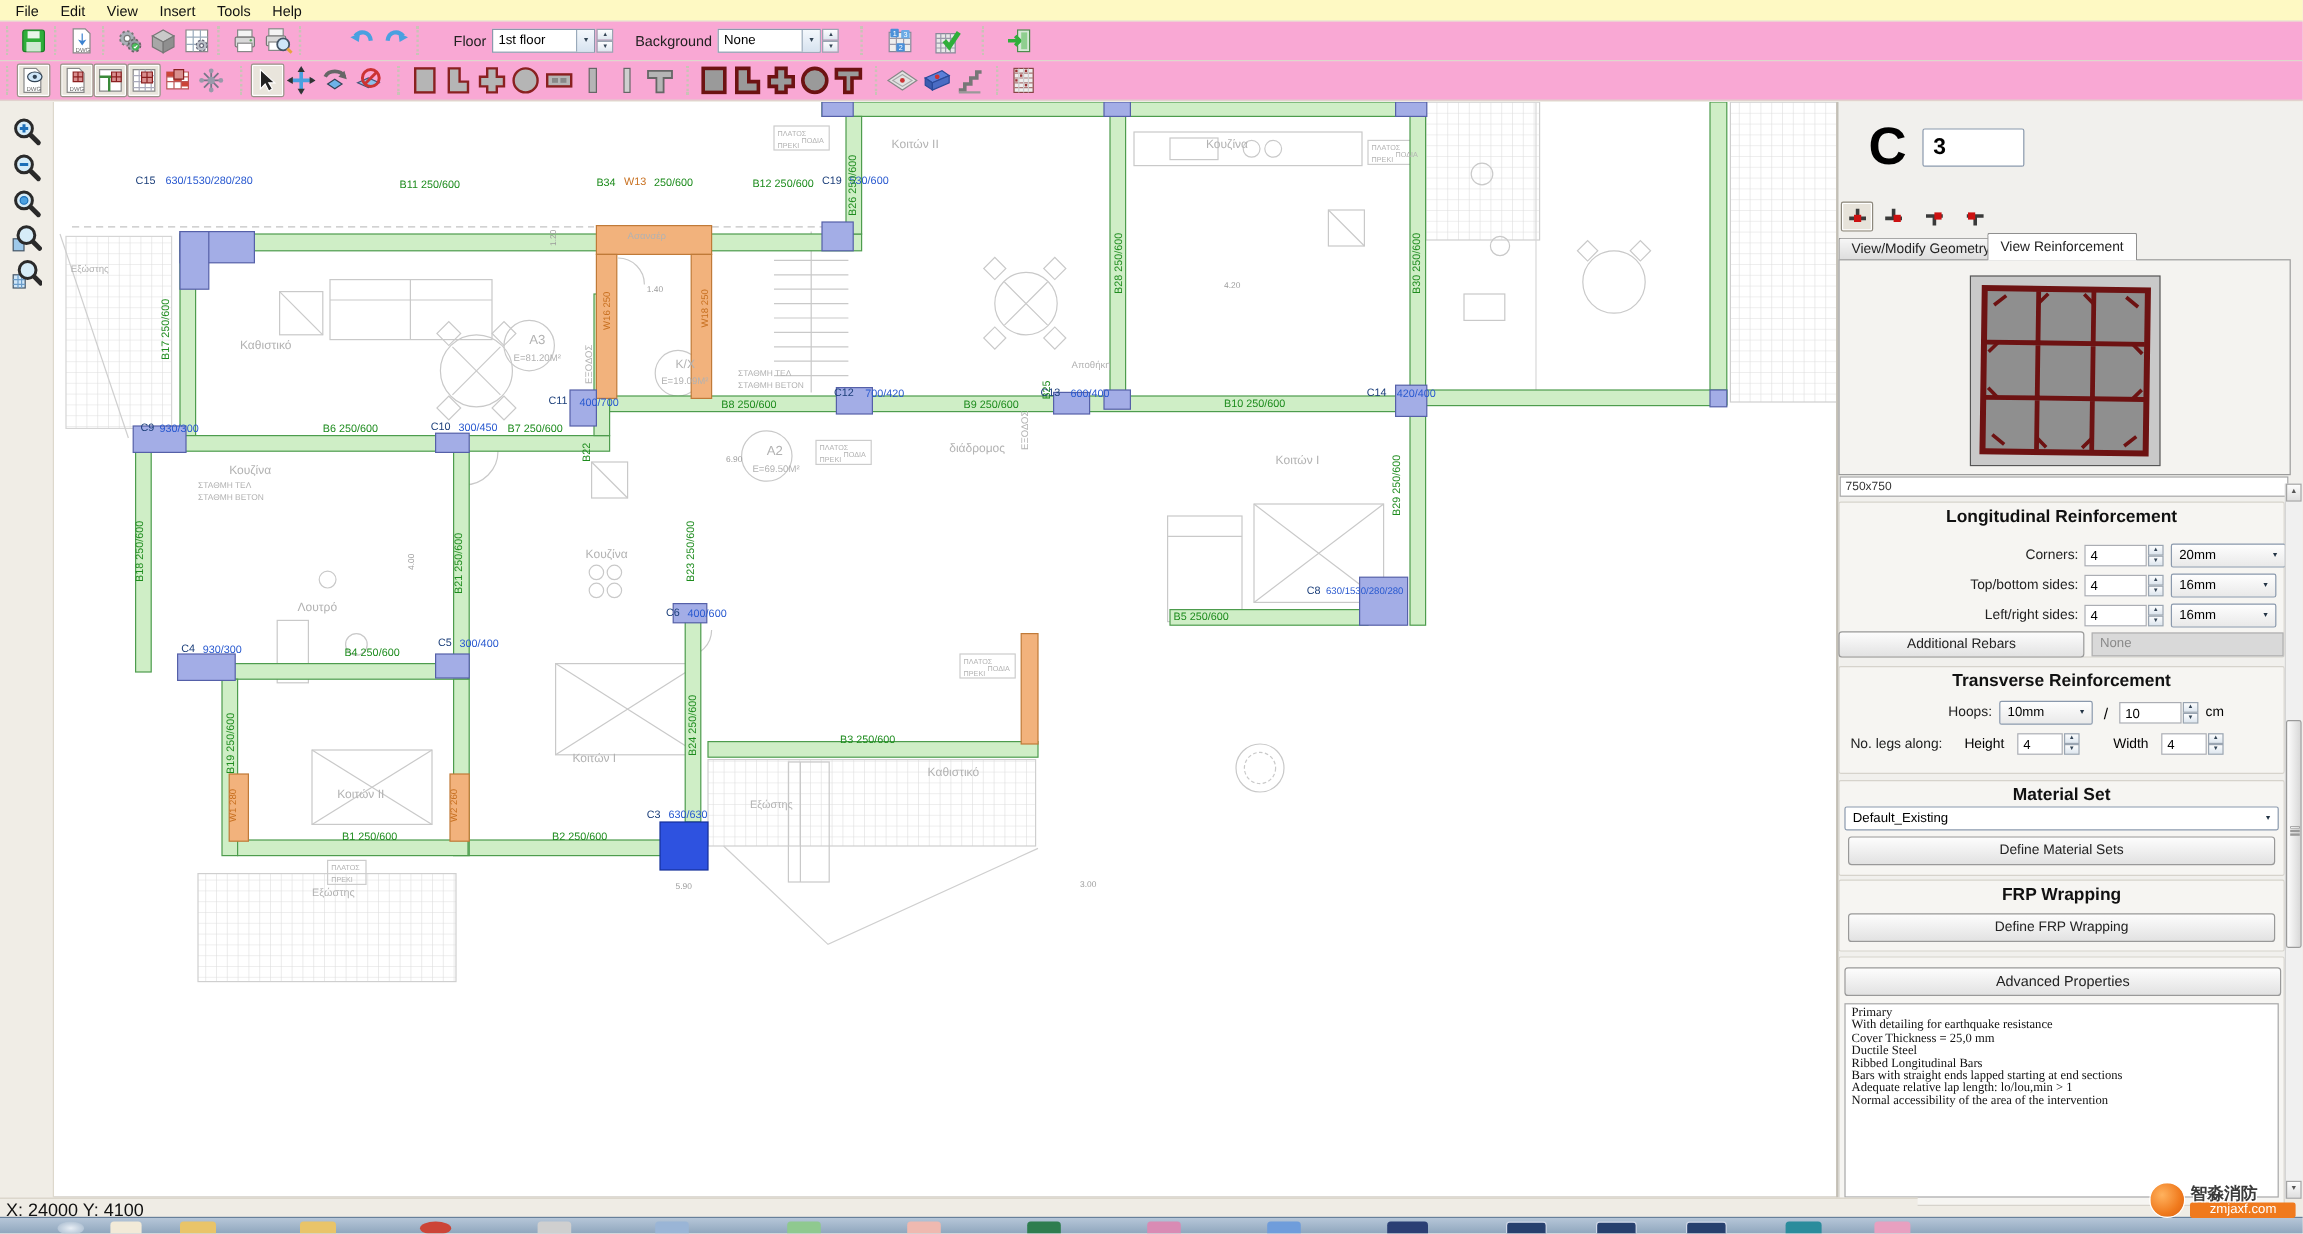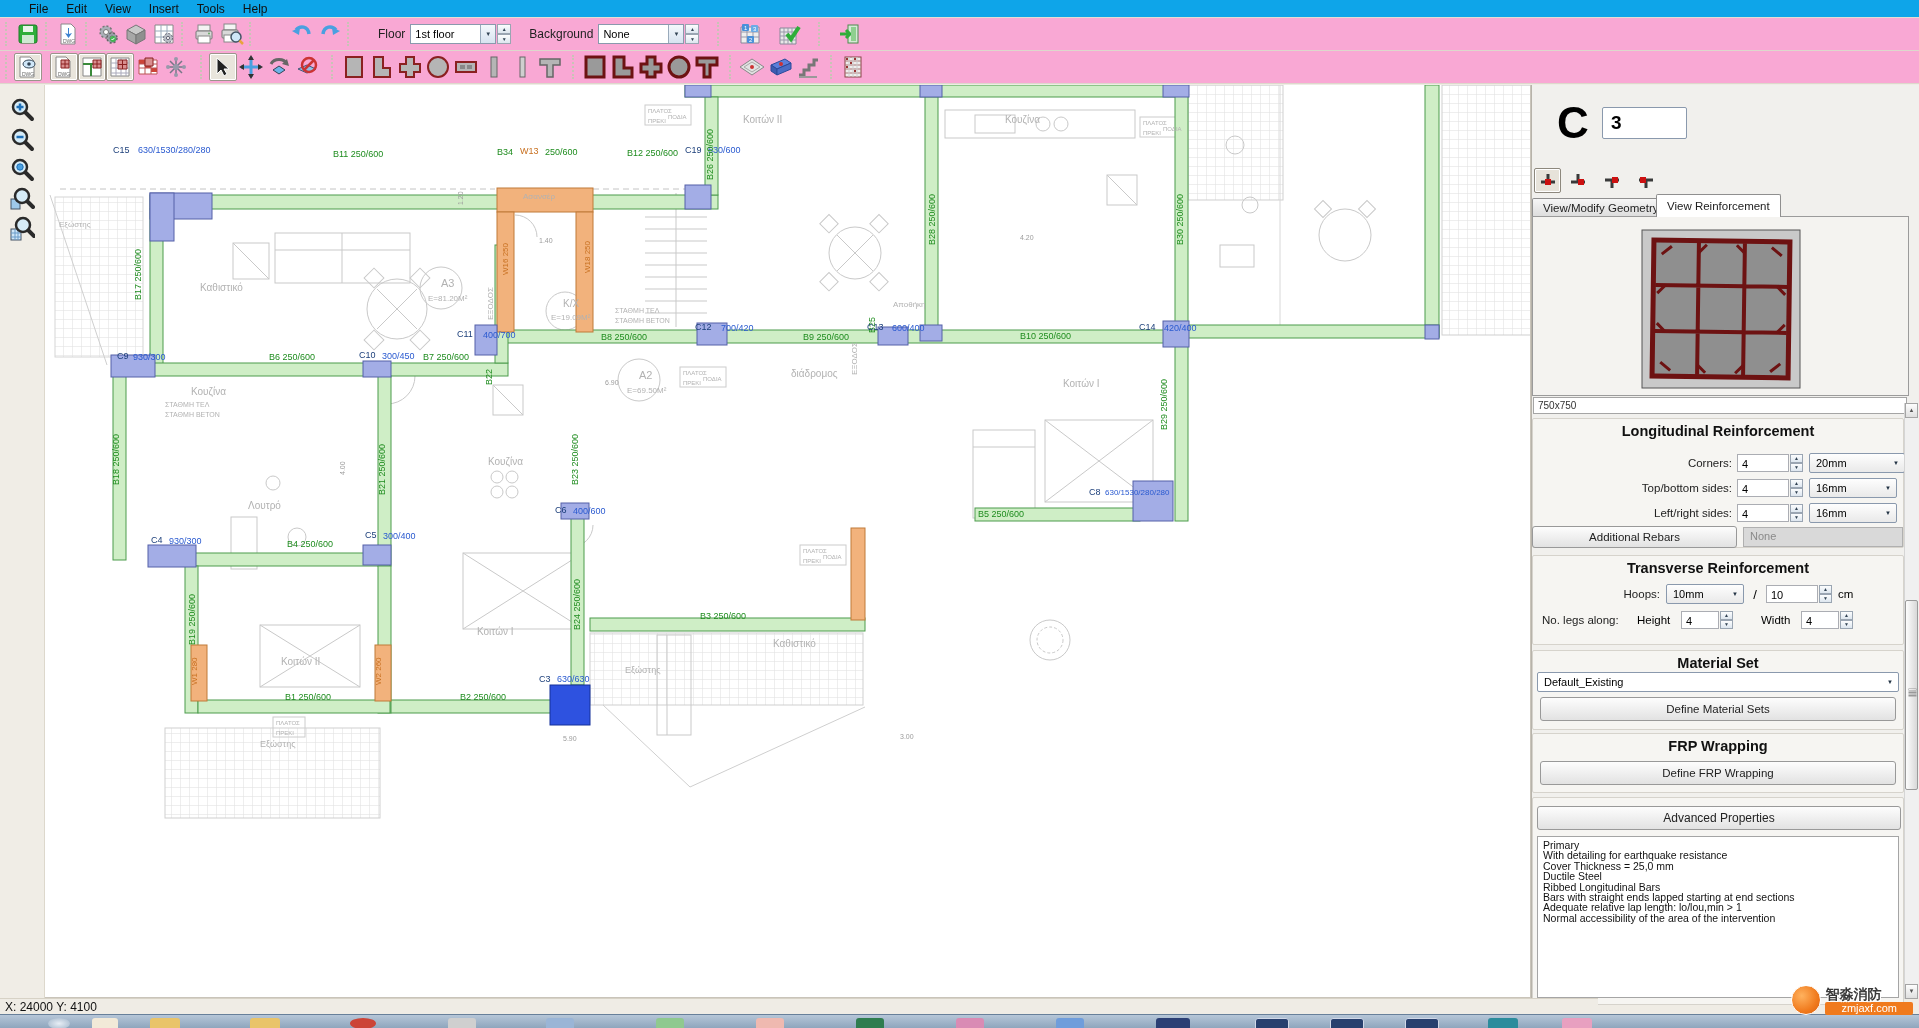--- a/index.html
+++ b/index.html
@@ -1,19 +1,19 @@
 <!DOCTYPE html>
 <html><head>
 <meta charset="utf-8">
 <style>
   html,body{margin:0;padding:0;width:1919px;height:1028px;overflow:hidden;
     font-family:"Liberation Sans",sans-serif;background:#efece5;position:relative;font-size:12px;}
   *{box-sizing:border-box;}
   
-  #menubar{height:18px;background:#0ea5e9;display:flex;align-items:center;padding-left:20px;border-bottom:1px solid #e2ded4;}
+  #menubar{height:18px;background:#fef9c3;display:flex;align-items:center;padding-left:4px;border-bottom:1px solid #e2ded4;}
   .menu-item{padding:1px 9px;color:#111;cursor:default;}
   
   .toolbar{background:#f9a8d4;display:flex;align-items:center;height:33px;border-bottom:1px solid #ddd8cc;padding-left:2px;}
   .grip{width:4px;height:24px;border-left:2px dotted #c9c3b6;margin:0 5px 0 3px;}
   .tb{width:28px;height:28px;display:flex;align-items:center;justify-content:center;border:1px solid transparent;border-radius:2px;}
   .tb.frame{border:1px solid #9a958a;background:#e9e5dc;box-shadow:inset 0 0 0 1px #fff;}
   .tb svg{display:block;}
   .lbl{margin:0 5px 0 8px;color:#222;}
   .combo{width:86px;height:20px;background:#fff;border:1px solid #8a99ad;display:flex;align-items:center;position:relative;padding-left:4px;}
   .combo .cv{flex:1;font-size:11px;}
@@ -39,28 +39,28 @@
   .sect{position:absolute;left:0;width:372px;background:#f6f5f2;border:1px solid #d6d3cc;border-radius:2px;}
   .shead{text-align:center;font-weight:bold;font-size:14.5px;color:#111;margin-top:4px;}
   .prow{position:absolute;height:20px;display:flex;align-items:center;}
   .plab{font-size:11.5px;color:#222;text-align:right;padding-left:12px;}
   .numfield{width:52px;height:18px;border:1px solid #abadb3;background:#fff;font-size:11px;padding:2px 0 0 4px;}
   .spin2{width:13px;height:18px;display:flex;flex-direction:column;margin-left:1px;}
   .spin2 div{flex:1;border:1px solid #9aa5b2;background:linear-gradient(#fcfdfe,#dde6ef);font-size:5px;line-height:7px;text-align:center;color:#345;}
   .drop{height:20px;border:1px solid #8a99ad;border-radius:2px;background:linear-gradient(#fefefe,#e9e9e9);display:flex;align-items:center;padding-left:6px;font-size:11px;}
   .drop .da2{margin-left:auto;width:16px;text-align:center;font-size:6px;color:#234;}
   .btn{border:1px solid #999;border-radius:3px;background:linear-gradient(#fdfdfd,#e2e2e2);font-size:11.5px;color:#222;display:flex;align-items:center;justify-content:center;}
-  #advtext{position:absolute;left:4px;top:26px;width:362px;height:160px;background:#fff;border:1px solid #a5a5a5;font-size:10.5px;color:#111;padding:3px 5px;line-height:10.4px;}
+  #advtext{position:absolute;left:4px;top:26px;width:362px;height:160px;background:#fff;border:1px solid #a5a5a5;font-size:10.5px;color:#111;padding:3px 5px;line-height:10.4px;font-family:Liberation Serif, serif;}
   
   #pscroll{position:absolute;right:1px;top:318px;width:14px;height:596px;background:#f0f0f0;border-left:1px solid #d5d5d5;}
   .sbtn{position:absolute;left:0;width:13px;height:15px;background:linear-gradient(#fdfdfd,#dfdfdf);border:1px solid #a5a5a5;font-size:6px;text-align:center;line-height:13px;color:#555;}
   #sthumb{position:absolute;left:0;top:197px;width:13px;height:190px;background:linear-gradient(90deg,#fdfdfd,#d8d8d8);border:1px solid #9a9a9a;border-radius:2px;}
   #sthumb:before{content:"";position:absolute;left:3px;top:88px;width:7px;height:1px;box-shadow:0 0 0 .5px #999,0 3px 0 .5px #999,0 6px 0 .5px #999;}
   
-  #statusbar{position:absolute;left:0;top:998px;width:1598px;height:16px;background:#efece5;border-top:1px solid #d7d2c6;font-size:12px;color:#111;padding:1px 0 0 5px;}
+  #statusbar{position:absolute;left:0;top:998px;width:1598px;height:16px;background:#efece5;border-top:1px solid #d7d2c6;font-size:15px;color:#111;padding:1px 0 0 5px;}
   #taskbar{position:absolute;left:0;top:1014px;width:1919px;height:14px;background:linear-gradient(#b6c6d8,#8fa6bd);border-top:1px solid #68809a;overflow:hidden;}
   .tico{position:absolute;top:3px;height:11px;border-radius:3px 3px 0 0;}
   #watermark{position:absolute;right:6px;top:985px;display:flex;align-items:flex-end;z-index:9;}
   #wlogo{width:30px;height:30px;border-radius:50%;background:radial-gradient(circle at 35% 35%,#ffb25e,#f07a1d 60%,#d95f10);border:1px solid #fff;margin-right:4px;}
   #wtext1{font-size:14px;font-weight:bold;color:#3a3a3a;text-shadow:1px 1px 0 #fff,-1px -1px 0 #fff,1px -1px 0 #fff,-1px 1px 0 #fff;line-height:14px;}
   #wtext2{font-size:11px;color:#fff;background:#f07a1d;padding:0 16px;border-radius:2px;margin-top:1px;line-height:13px;}
 </style>
 </head>
 <body>
 

